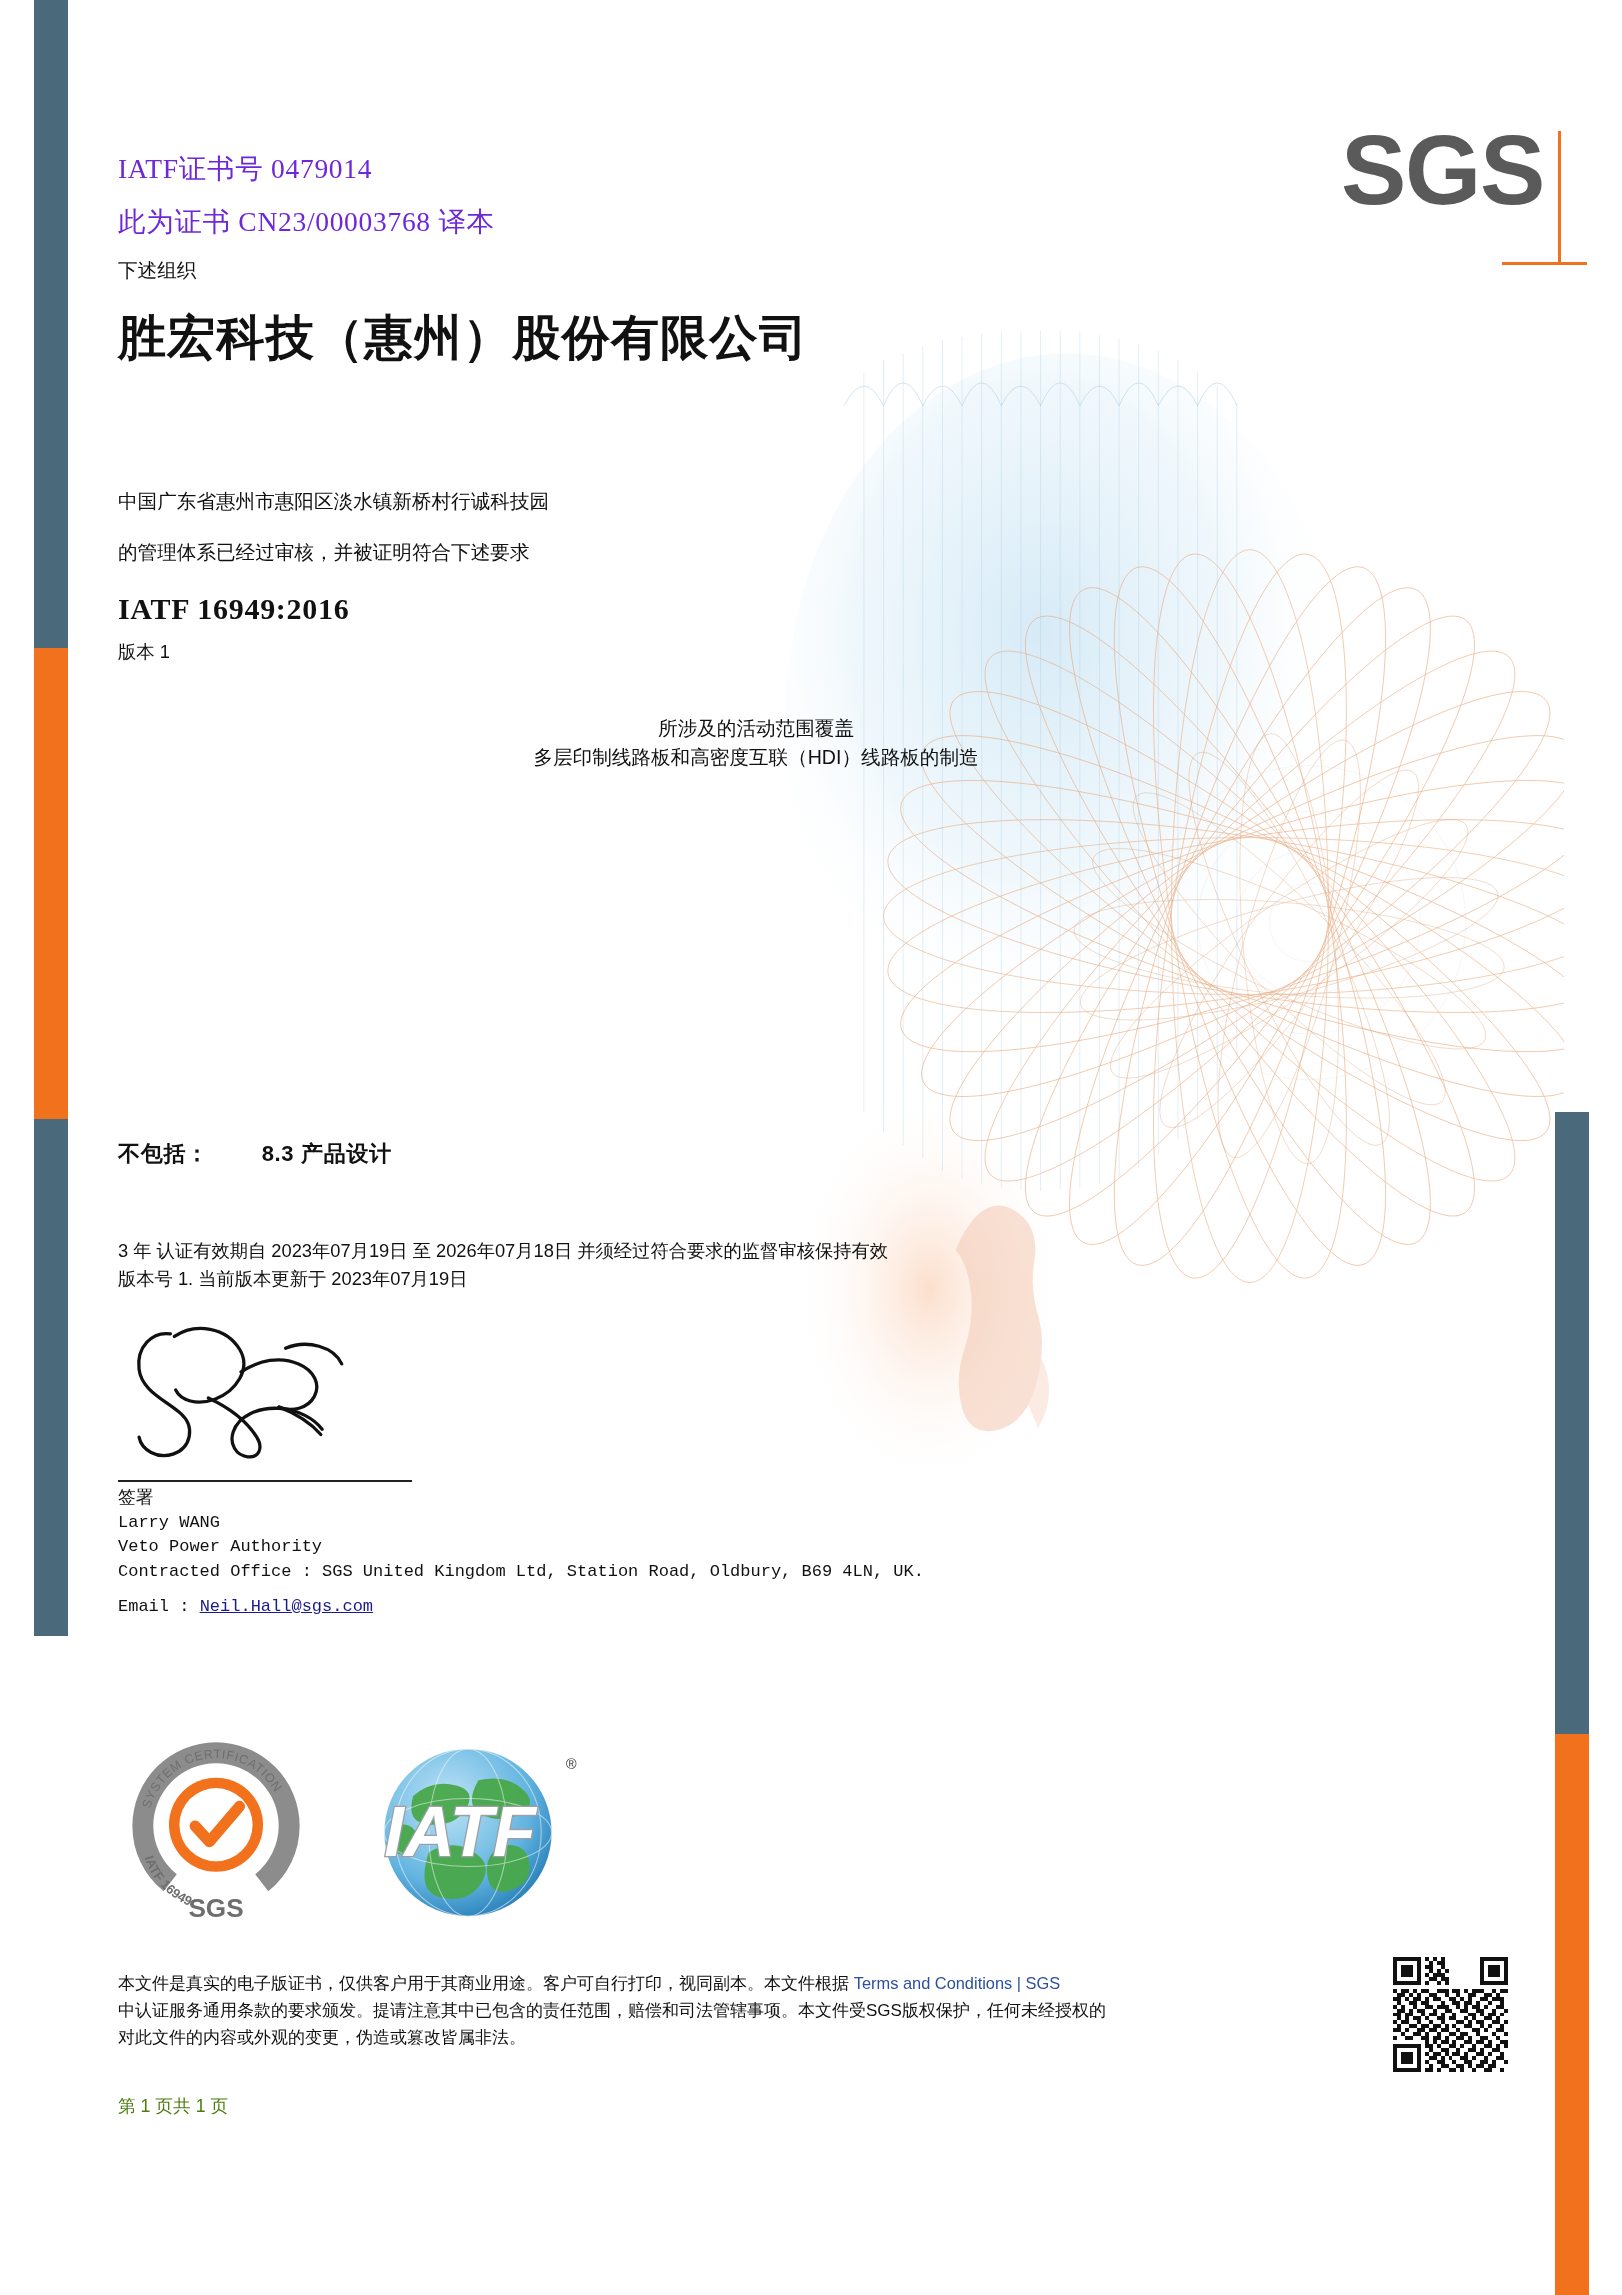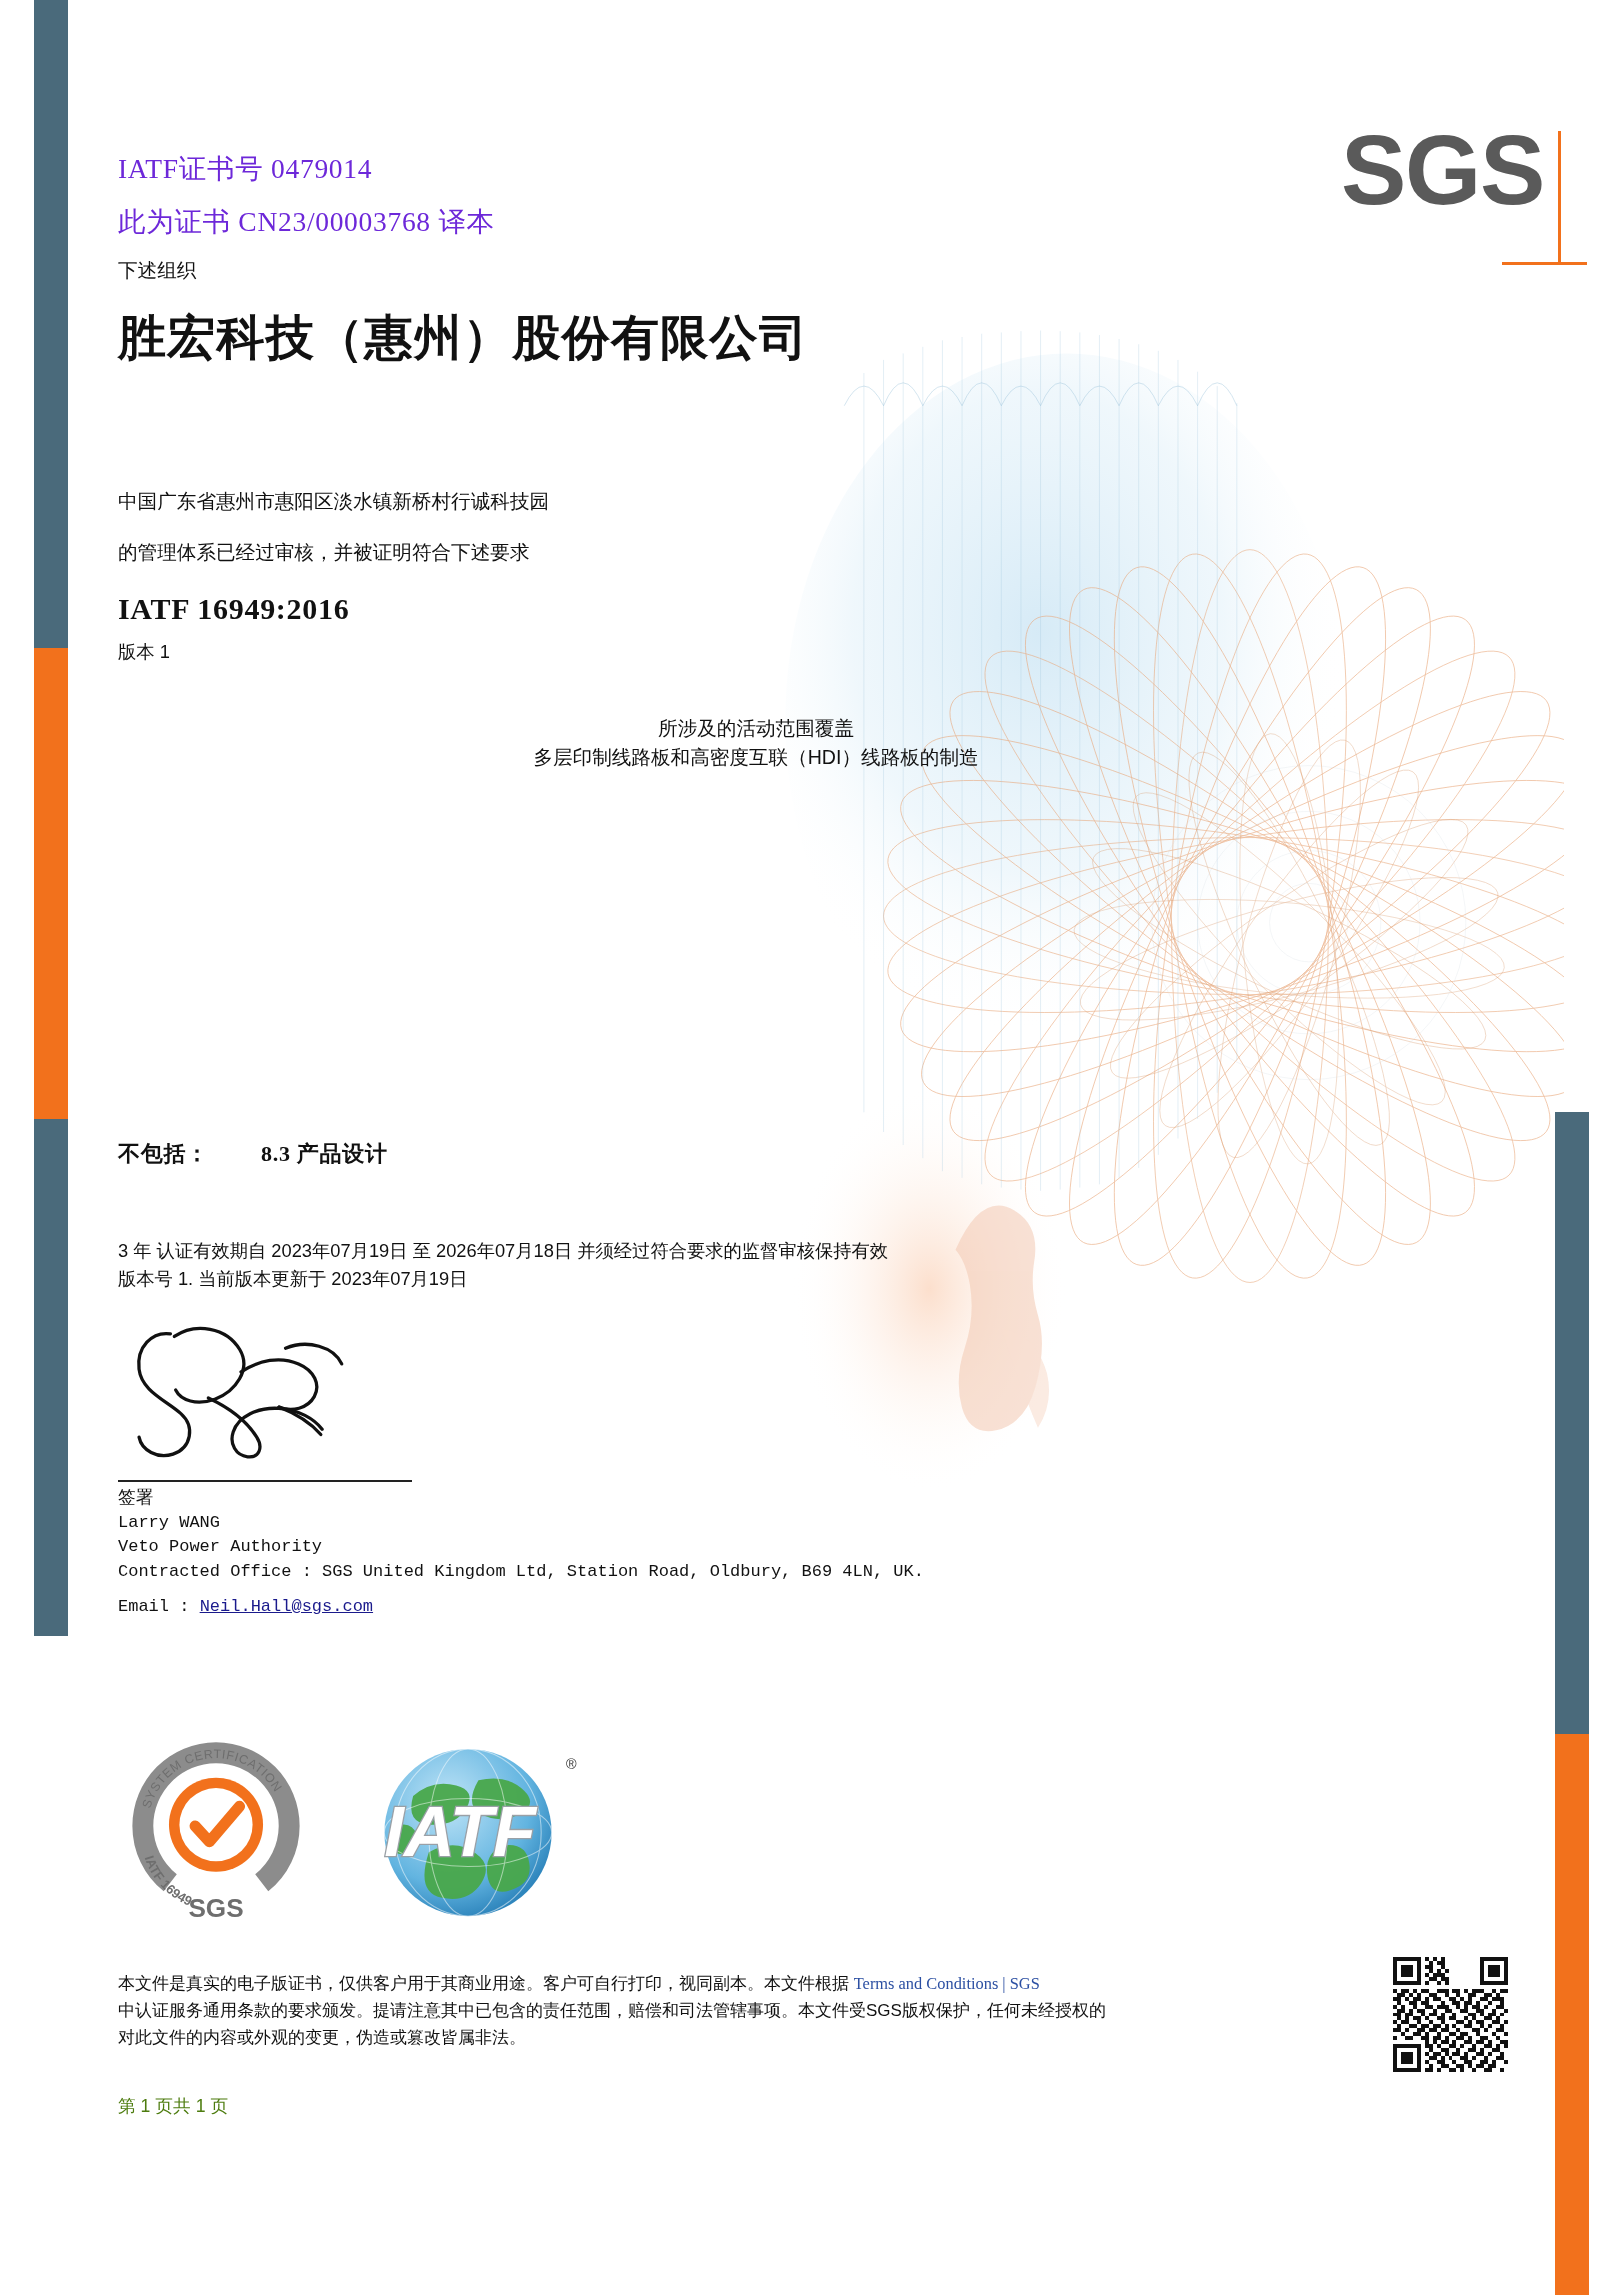--- a/index.html
+++ b/index.html
@@ -158,21 +158,21 @@
     font-size: 19.6px;
     margin-top: 50px;
     line-height: 1.5;
     color: #111;
     text-align: center;
   }
   .exclusion {
     position: absolute;
     left: 118px;
     top: 1139px;
-    font-family: Liberation Serif, serif;
+    font-family: Liberation Sans, sans-serif;
     font-weight: bold;
     font-size: 22px;
     letter-spacing: 0.7px;
     color: #111;
   }
   .exclusion .ex-val {
     display: inline-block;
     margin-left: 46px;
   }
   .validity {
@@ -238,21 +238,21 @@
     top: 1970px;
     width: 1211px;
   }
   .footer-text {
     font-family: "Liberation Sans", sans-serif;
     font-size: 17px;
     line-height: 1.6;
     color: #111;
   }
   .footer-link {
-    font-family: Liberation Serif, serif;
+    font-family: Liberation Sans, sans-serif;
     color: #2b4fa2;
     text-decoration: none;
     font-size: 16.4px;
   }
   .page-no {
     position: absolute;
     left: 118px;
     top: 2094px;
     font-family: "Liberation Sans", sans-serif;
     font-size: 17.7px;

